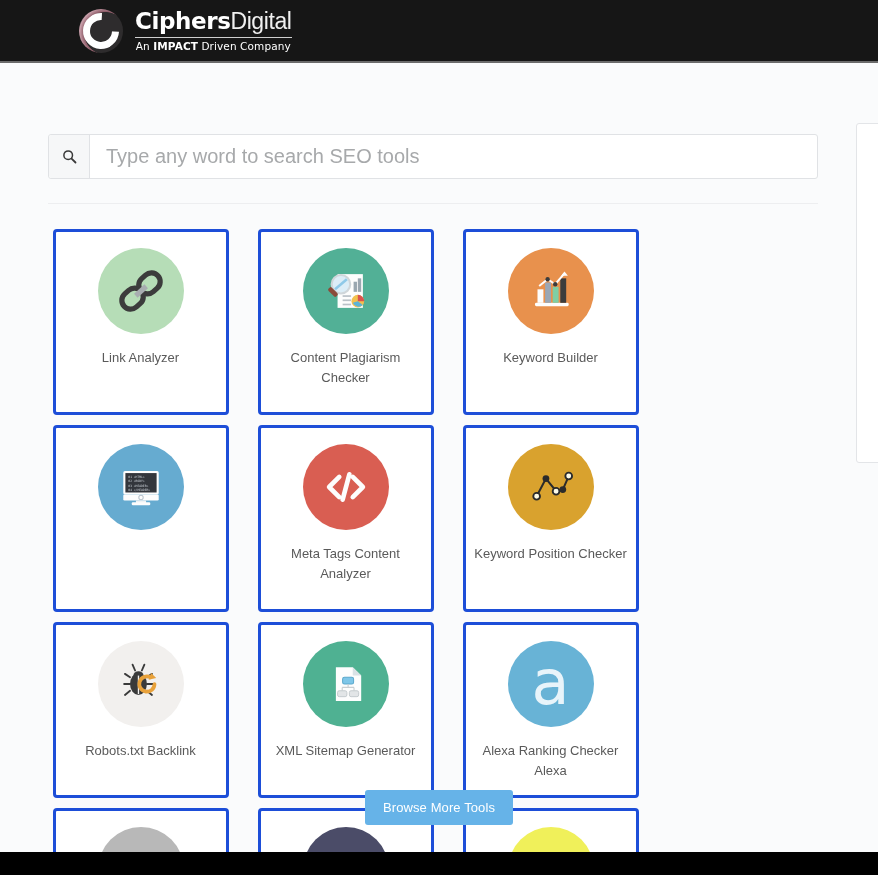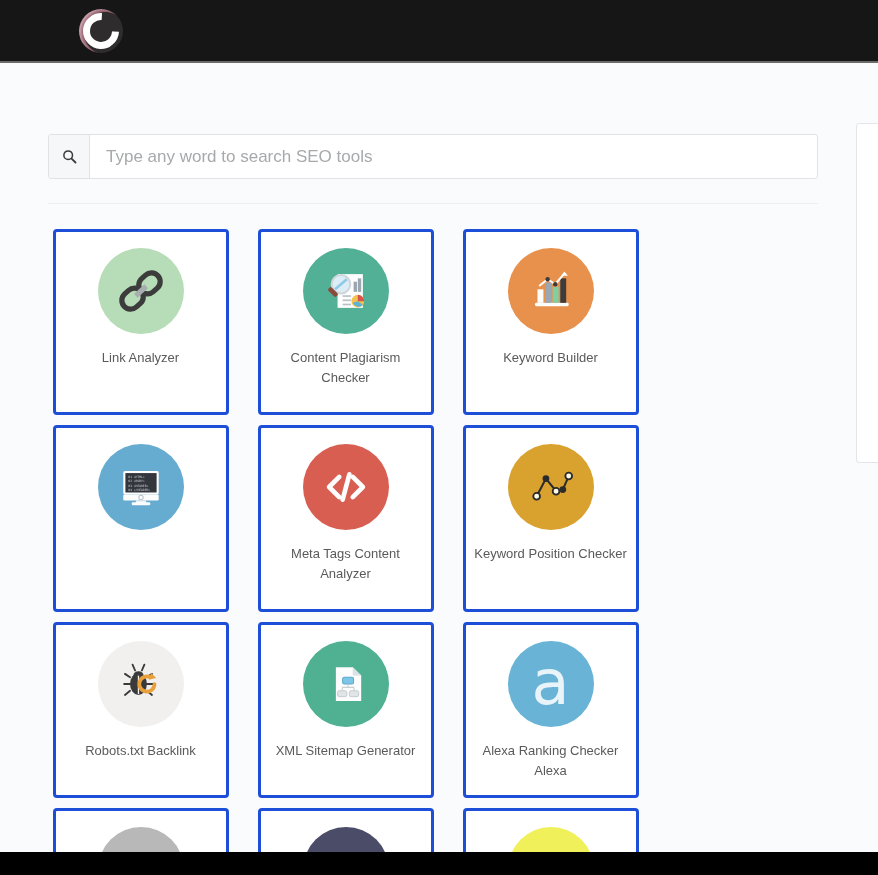--- a/index.html
+++ b/index.html
@@ -73,21 +73,21 @@
   }
   .search-btn {
     width:41px; background:#f6f7f8; border-right:1px solid #e0e2e5;
     display:flex; align-items:center; justify-content:center;
     border-radius:3px 0 0 3px; cursor:pointer;
   }
   .search-btn svg { display:block; }
   .search-input {
     flex:1; border:0; outline:0; background:transparent;
     font-family:"Liberation Sans", sans-serif;
-    font-size:17px; color:#555; padding:0 16px;
+    font-size:20px; color:#555; padding:0 16px;
   }
   .search-input::placeholder { color:#a7a9ab; }
 
   .divider {
     position:absolute; left:48px; top:140px; width:770px; height:1px;
     background:#edeef0;
   }
 
   
   .grid {
@@ -123,20 +123,29 @@
   }
 </style>
 </head>
 <body>
 
 <div class="topbar">
   <div class="logo-wrap">
     <div class="logo-mark">
       <div class="logo-ring"></div>
       <div class="logo-c" style="left:11px; top:8px;"></div>
+    </div>
+    <div class="logo-text">
+      <div class="logo-line1">
+        <span class="b">Ciphers</span><span class="l">Digital</span>
+      </div>
+      <div class="logo-rule"></div>
+      <div class="logo-line2">
+        <span>An </span><span class="strong">IMPACT</span><span> Driven Company</span>
+      </div>
     </div>
   </div>
 </div>
 
 <div class="page">
 
   <div class="right-panel"></div>
 
   <div class="search-row">
     <div class="search-btn">
@@ -327,15 +336,18 @@
               <path d="M29 11 a8.5 8.5 0 0 1 8.5 8.5 c0 6 -8.5 17 -8.5 17 s-8.5 -11 -8.5 -17 A8.5 8.5 0 0 1 29 11 z" fill="#6ab3cf"></path>
               <circle cx="29" cy="19.5" r="5" fill="#fdfdfd"></circle>
               <circle cx="44" cy="28" r="1.9" fill="#c0392b"></circle>
               <circle cx="40" cy="46" r="1.9" fill="#c0392b"></circle>
             </svg>
           </div>
         </div>
       </div>
     </div>
 
+  <div class="browse-wrap">
+    <button class="browse-btn">Browse More Tools</button>
+  </div>
 </div>
 
 <div class="bottombar"></div>
 
 </body></html>

